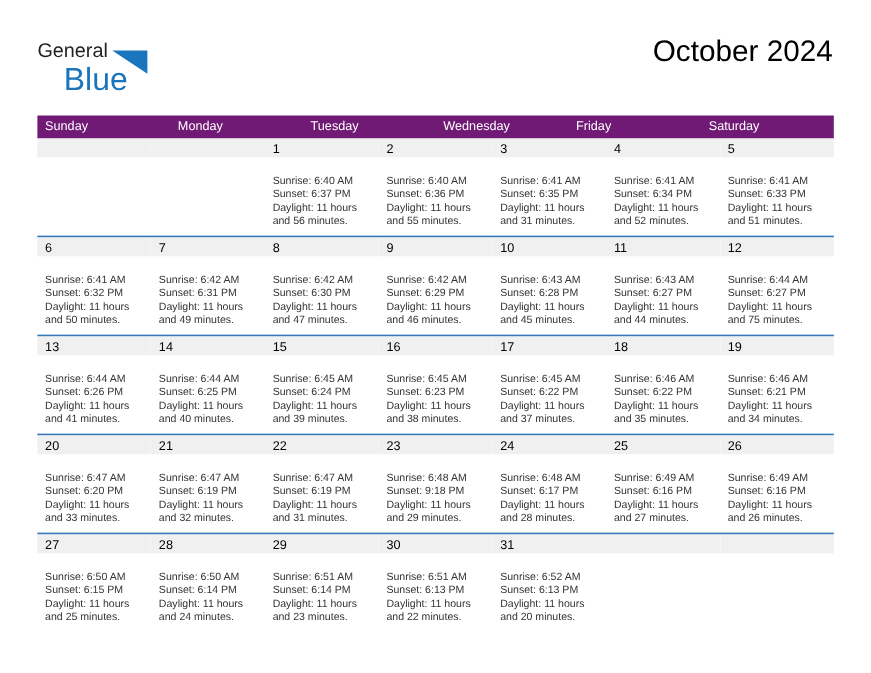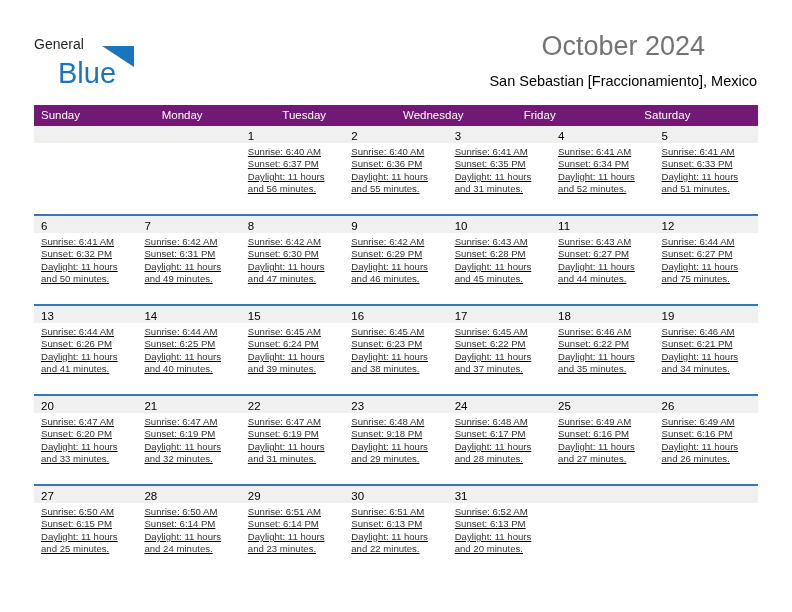--- a/index.html
+++ b/index.html
@@ -33,21 +33,21 @@
     position: absolute;
     left: 34px;
     top: 36px;
     width: 120px;
     height: 50px;
   }
   .logo-general {
     position: absolute;
     left: 0;
     top: 0;
-    font-size: 14px;
+    font-size: 18px;
     letter-spacing: 0px;
     color: #231f20;
     font-family: "Liberation Sans", sans-serif;
   }
   .logo-blue {
     position: absolute;
     left: 24px;
     top: 21px;
     font-size: 29px;
     color: #1b75bc;
@@ -63,24 +63,23 @@
     border-left: 32px solid transparent;
   }
   .title-block {
     position: absolute;
     right: 35px;
     top: 30px;
     text-align: right;
   }
   .month-title {
     font-size: 27px;
-    color: #737373;
+    color: #000000;
     line-height: 32px;
     white-space: nowrap;
-    text-align: center;
   }
   .location-title {
     font-size: 14.5px;
     color: #000000;
     line-height: 20px;
     margin-top: 9px;
     white-space: nowrap;
   }
 
   
@@ -128,23 +127,22 @@
     background: #f0f0f0;
     padding-left: 7px;
     box-sizing: border-box;
   }
   .day-num {
     font-size: 11.5px;
     line-height: 17px;
     color: #000000;
   }
   .day-body {
-    padding: 3px 6px 0 7px;
+    padding: 16px 6px 0 7px;
     box-sizing: border-box;
-    text-decoration: underline;
   }
   .day-body div {
     font-size: 9.6px;
     line-height: 12.4px;
     color: #333333;
     white-space: nowrap;
   }
   .day.empty .day-num-band {
     background: #f0f0f0;
   }
@@ -157,21 +155,20 @@
   <div class="header">
 
     <div class="logo">
       <span class="logo-general">General</span>
       <span class="logo-triangle"></span>
       <span class="logo-blue">Blue</span>
     </div>
 
     <div class="title-block">
       <div class="month-title">October 2024</div>
-      <div class="location-title">San Sebastian [Fraccionamiento], Mexico</div>
     </div>
 
   </div>
 
   <div class="calendar">
 
     <div class="cal-head">
       <div class="hcell">Sunday</div>
       <div class="hcell">Monday</div>
       <div class="hcell">Tuesday</div>

